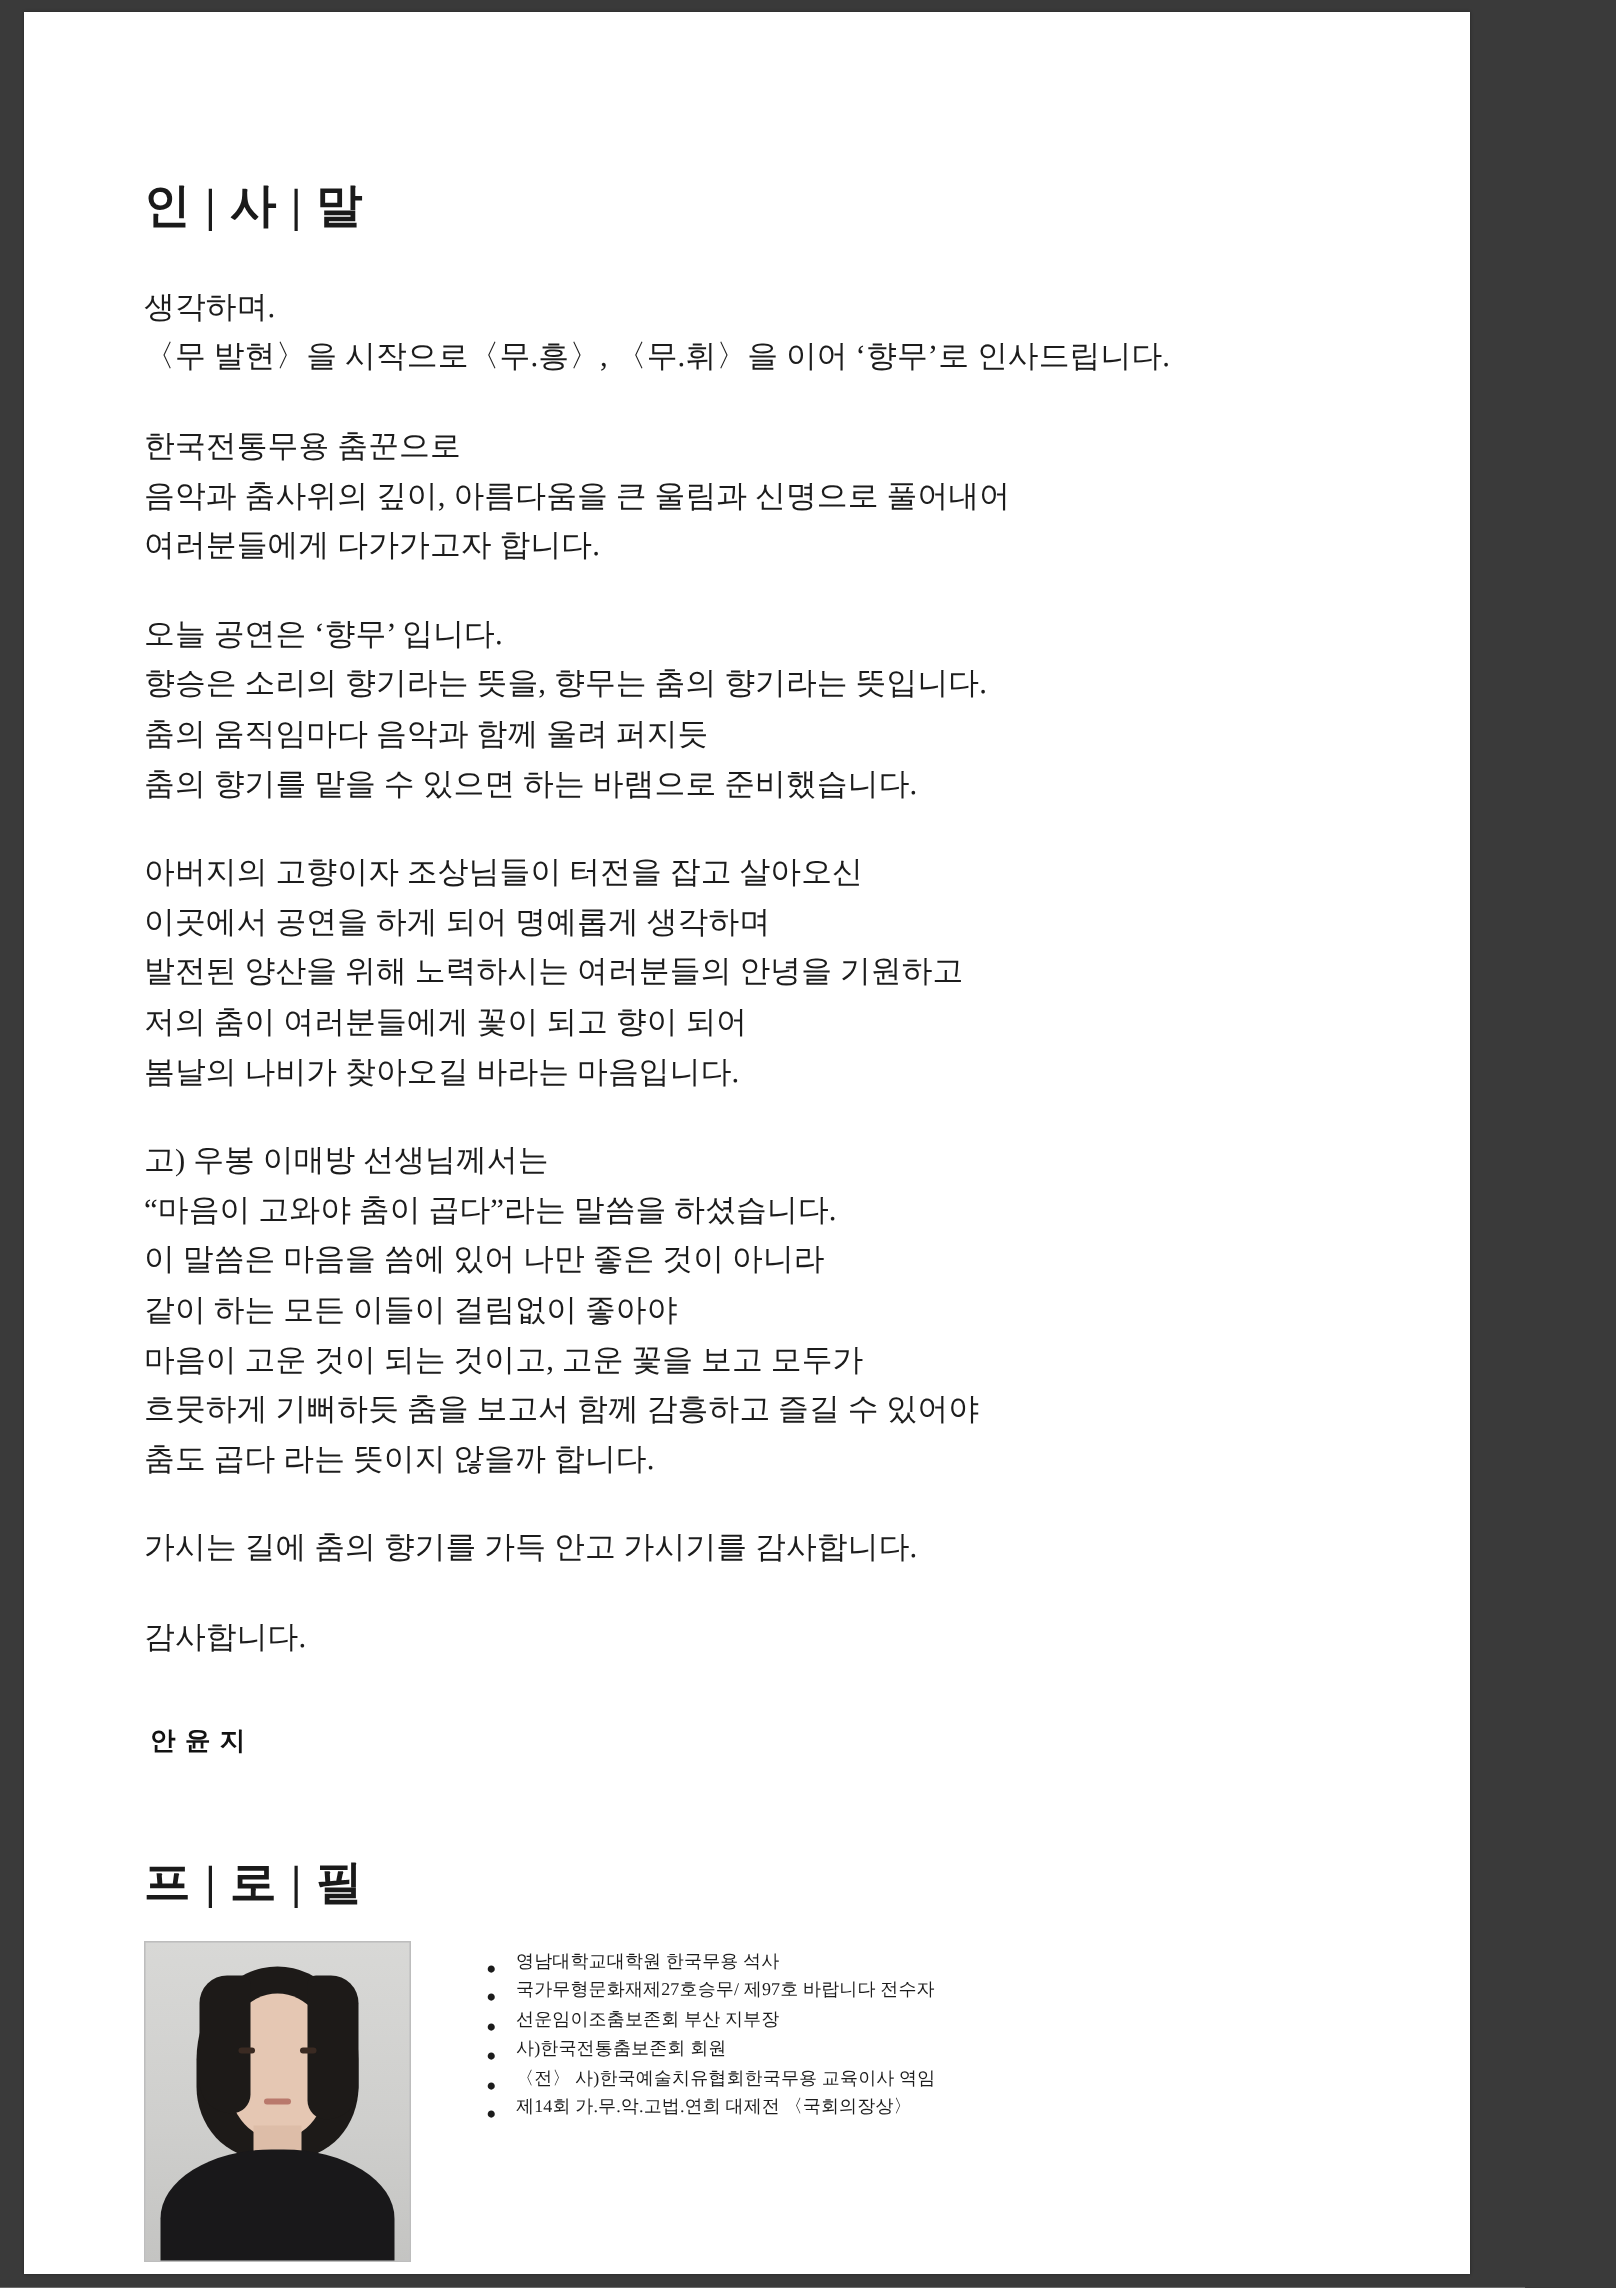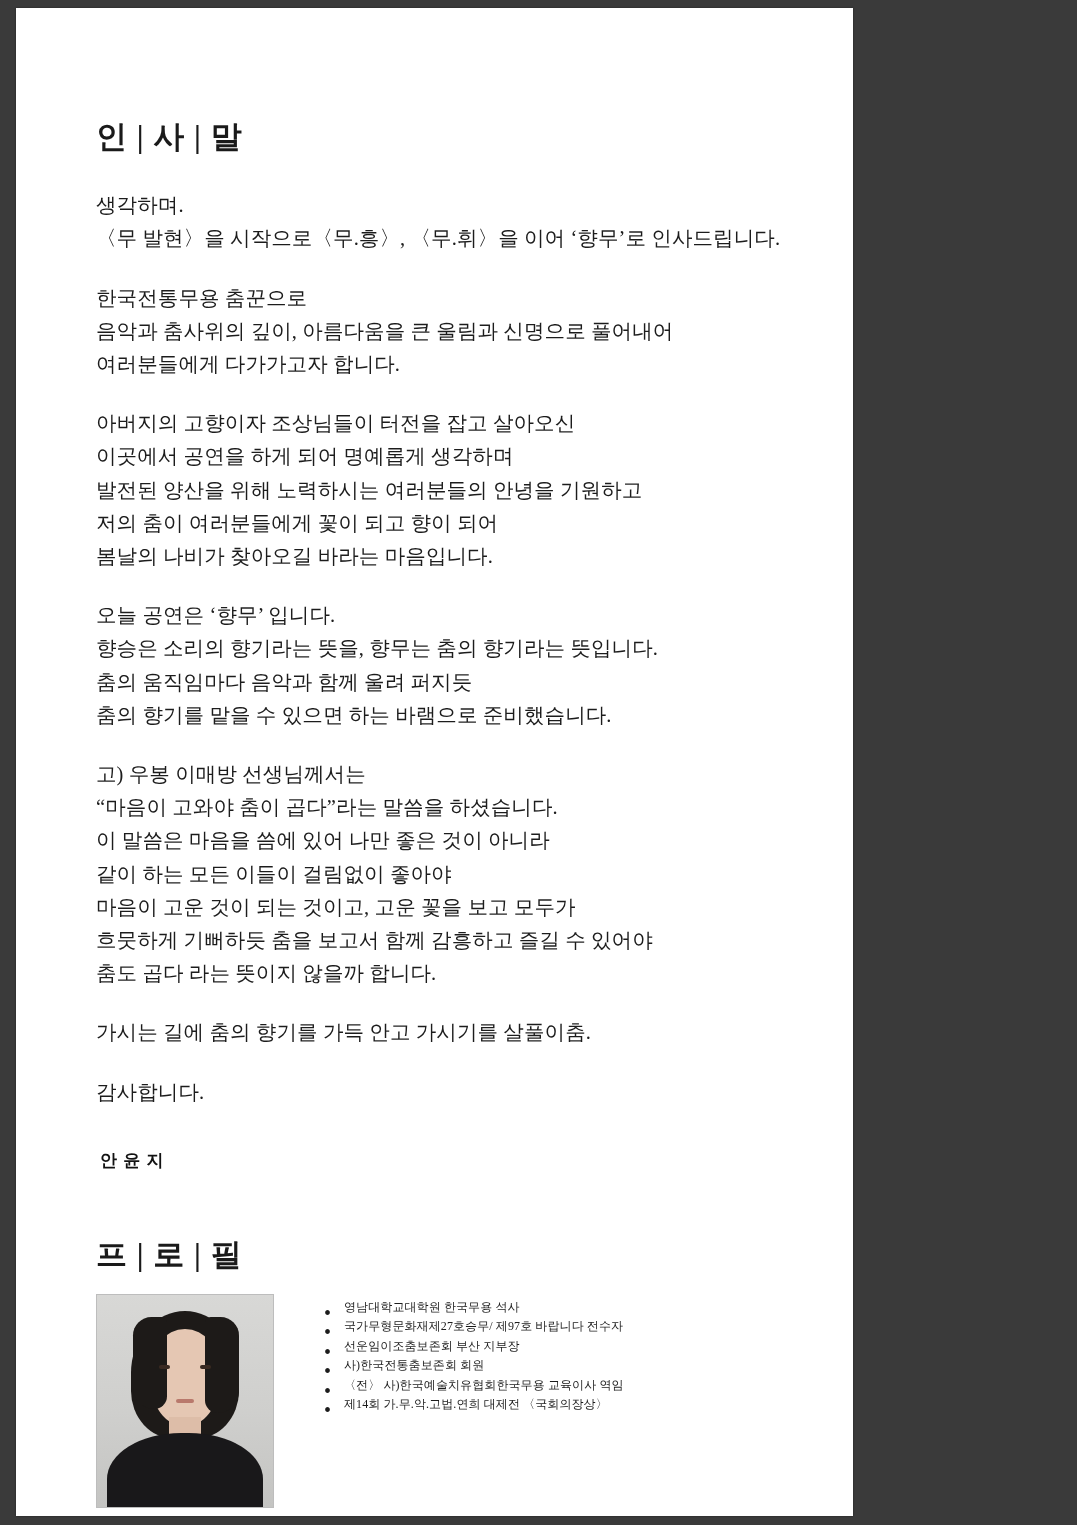--- a/index.html
+++ b/index.html
@@ -10,21 +10,21 @@
   body {
     width: 1077px;
     height: 1525px;
     font-family: "Liberation Serif", "DejaVu Serif", serif;
     overflow: hidden;
   }
   .page {
     position: absolute;
     left: 16px;
     top: 8px;
-    width: 837px;
+    width: 964px;
     height: 1508px;
     background: #ffffff;
     box-shadow: 0 0 2px rgba(0,0,0,0.4);
     overflow: hidden;
   }
   .content {
     position: absolute;
     left: 80px;
     top: 110px;
     width: 900px;
@@ -193,37 +193,37 @@
 <div class="page">
   <div class="content">
 
     <h1 class="section-title">인 | 사 | 말</h1>
 
     <p class="para">생각하며.
 〈무 발현〉을 시작으로〈무.흥〉, 〈무.휘〉을 이어 ‘향무’로 인사드립니다.</p>
     <p class="para">한국전통무용 춤꾼으로
 음악과 춤사위의 깊이, 아름다움을 큰 울림과 신명으로 풀어내어
 여러분들에게 다가가고자 합니다.</p>
+    <p class="para">오늘 공연은 ‘향무’ 입니다.
+향승은 소리의 향기라는 뜻을, 향무는 춤의 향기라는 뜻입니다.
+춤의 움직임마다 음악과 함께 울려 퍼지듯
+춤의 향기를 맡을 수 있으면 하는 바램으로 준비했습니다.</p>
     <p class="para">아버지의 고향이자 조상님들이 터전을 잡고 살아오신
 이곳에서 공연을 하게 되어 명예롭게 생각하며
 발전된 양산을 위해 노력하시는 여러분들의 안녕을 기원하고
 저의 춤이 여러분들에게 꽃이 되고 향이 되어
 봄날의  나비가 찾아오길 바라는 마음입니다.</p>
-    <p class="para">오늘 공연은 ‘향무’ 입니다.
-향승은 소리의 향기라는 뜻을, 향무는 춤의 향기라는 뜻입니다.
-춤의 움직임마다 음악과 함께 울려 퍼지듯
-춤의 향기를 맡을 수 있으면 하는 바램으로 준비했습니다.</p>
     <p class="para">고) 우봉 이매방 선생님께서는
 “마음이 고와야 춤이 곱다”라는 말씀을 하셨습니다.
 이 말씀은 마음을 씀에 있어 나만 좋은 것이 아니라
 같이 하는 모든 이들이 걸림없이 좋아야
 마음이 고운 것이 되는 것이고,  고운 꽃을 보고 모두가
 흐뭇하게 기뻐하듯 춤을 보고서 함께 감흥하고 즐길 수 있어야
 춤도 곱다 라는 뜻이지 않을까 합니다.</p>
-    <p class="para">가시는 길에 춤의 향기를 가득 안고 가시기를 살풀이춤.</p>
+    <p class="para">가시는 길에 춤의 향기를 가득 안고 가시기를 감사합니다.</p>
     <p class="para">감사합니다.</p>
 
     <div class="signature">안 윤 지</div>
 
     <div class="profile-section">
       <h2 class="profile-title">프 | 로 | 필</h2>
 
       <div class="profile-body">
 
         <div class="photo-frame">

